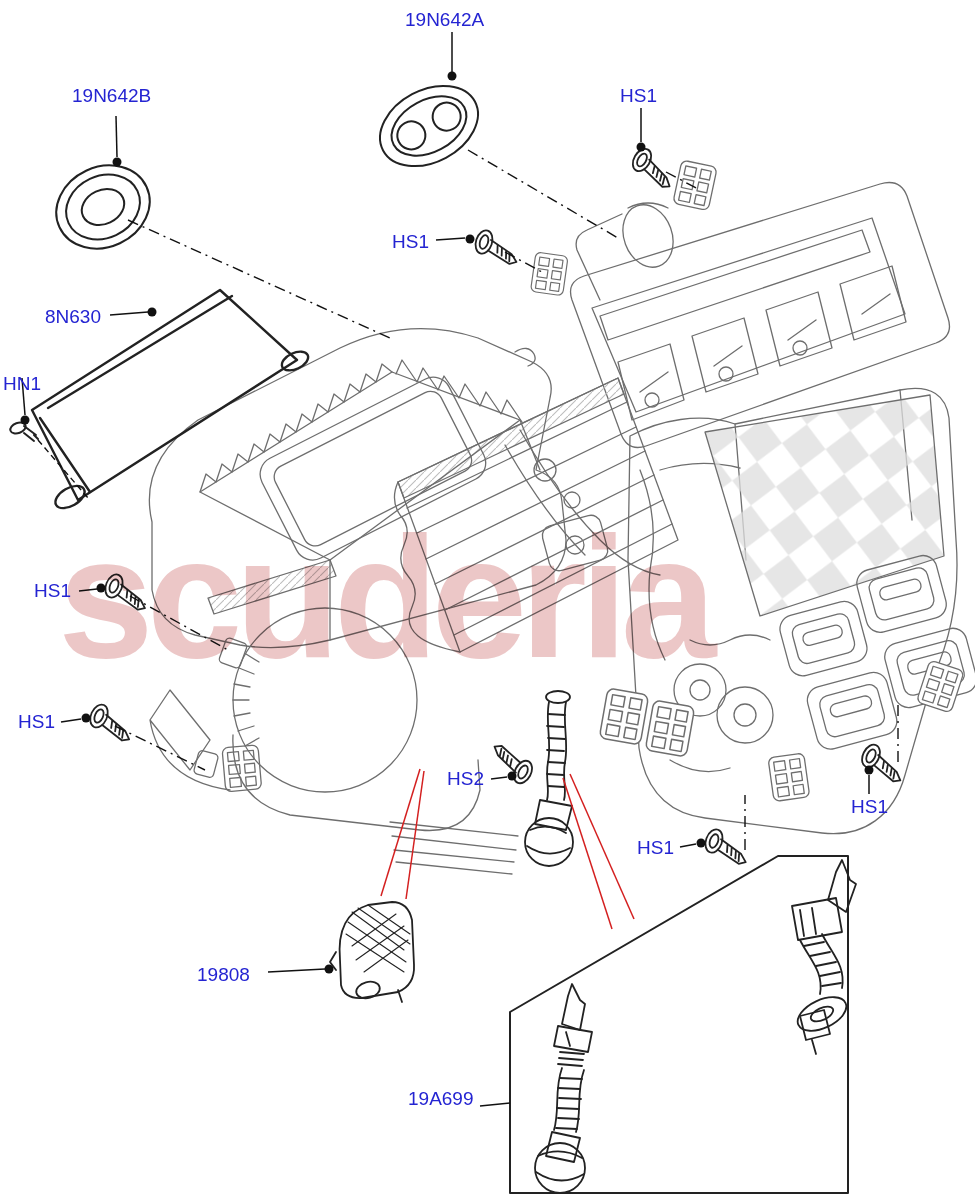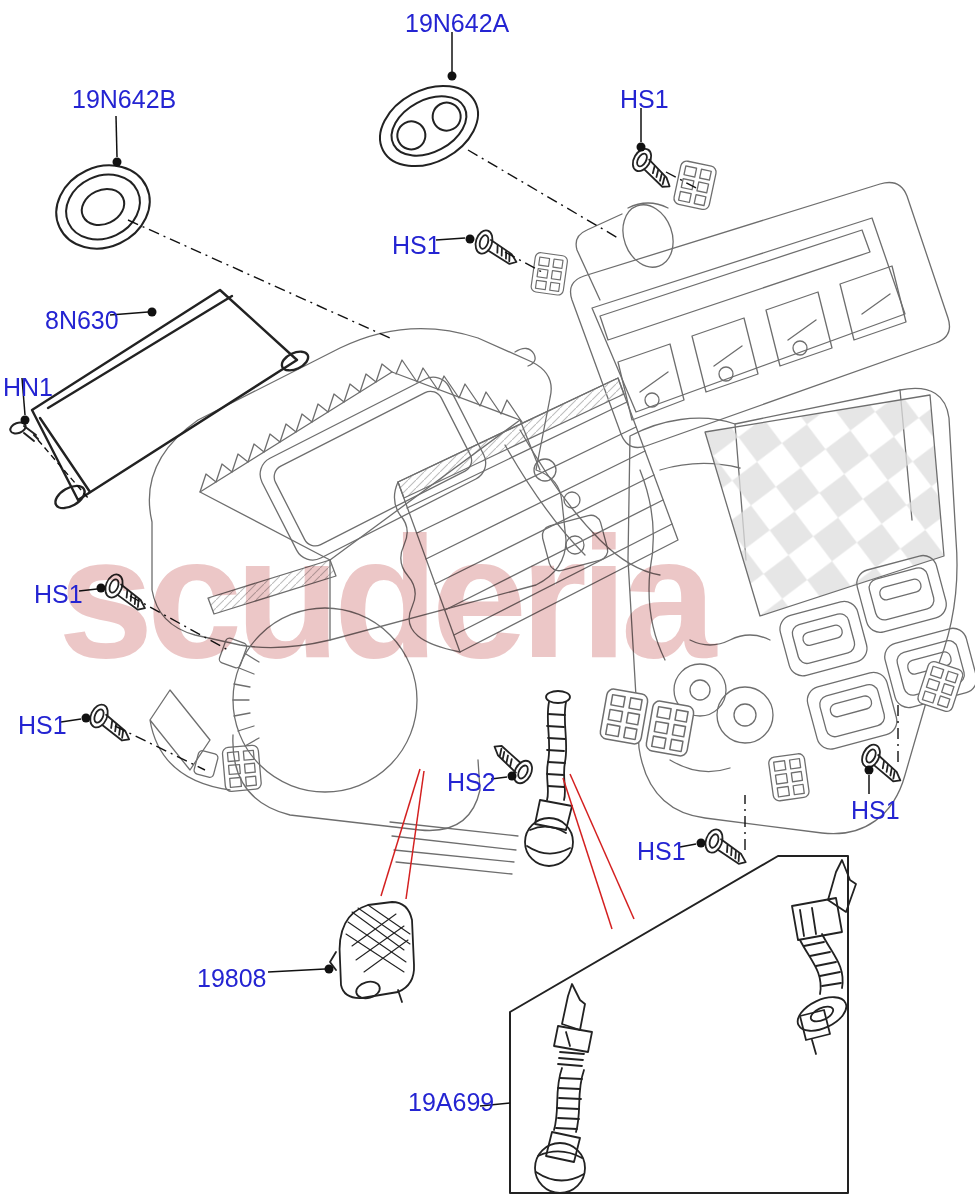--- a/index.html
+++ b/index.html
@@ -3,21 +3,21 @@
 <meta charset="utf-8">
 <style>
   html,body{margin:0;padding:0;background:#ffffff;}
   .stage{position:relative;width:975px;height:1200px;background:#ffffff;overflow:hidden;
          font-family:"Liberation Sans",sans-serif;}
   .art{position:absolute;left:0;top:0;z-index:1;}
   .wm1{position:absolute;left:58px;top:498px;z-index:2;font-weight:bold;font-size:172px;
        letter-spacing:-7px;color:#d98f8f;opacity:.5;mix-blend-mode:multiply;pointer-events:none;}
   .wm2{position:absolute;left:74px;top:630px;z-index:2;font-size:54px;letter-spacing:42px;
        color:#c6c6c6;opacity:.6;mix-blend-mode:multiply;pointer-events:none;}
-  .callout{position:absolute;z-index:3;font-size:25px;color:#2424d2;white-space:nowrap;cursor:pointer;}
+  .callout{position:absolute;z-index:3;font-size:19px;color:#2424d2;white-space:nowrap;cursor:pointer;}
 </style>
 </head>
 <body>
 
 <div class="stage">
 
   <svg class="art" width="975" height="1200" viewBox="0 0 975 1200">
     <defs>
       <pattern id="checker" width="44" height="44" patternUnits="userSpaceOnUse" patternTransform="rotate(8)">
         <path d="M22,0 L44,22 L22,44 L0,22 Z" fill="#dedede"></path>

